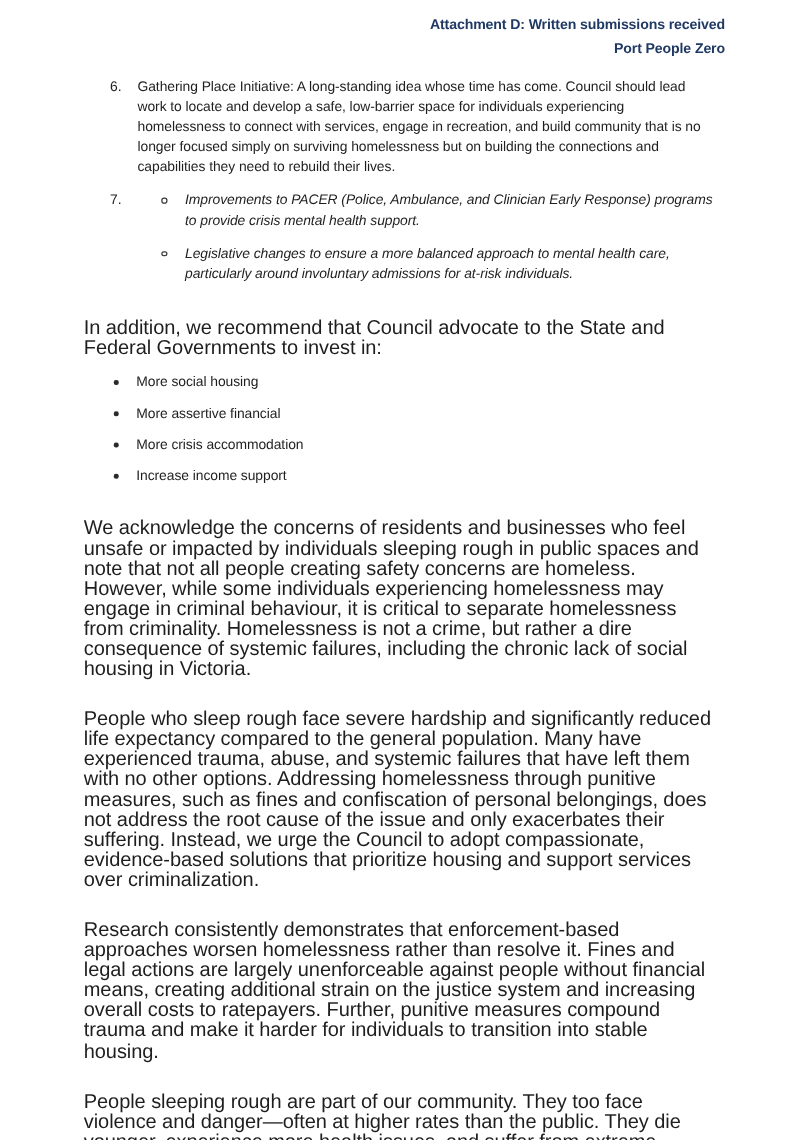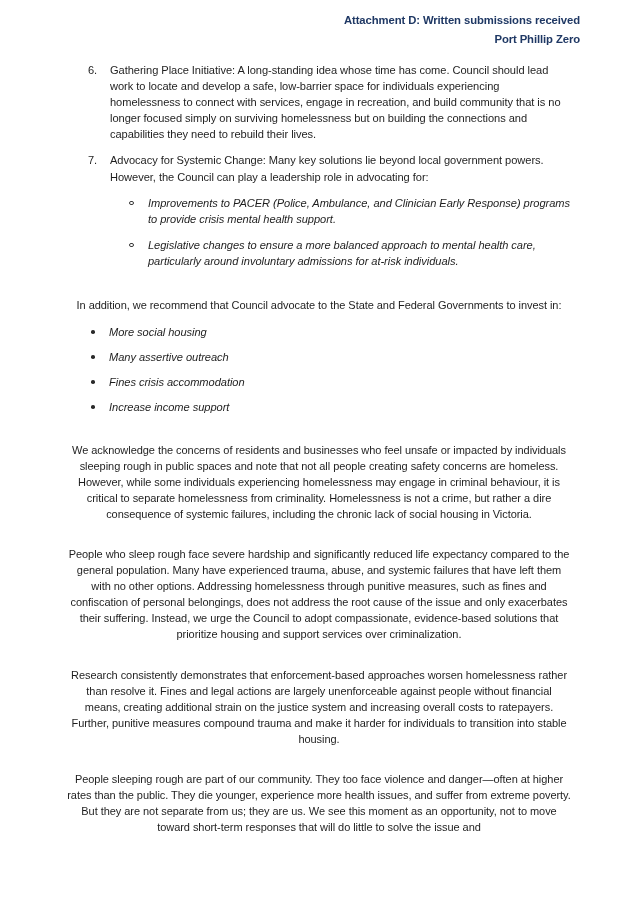--- a/index.html
+++ b/index.html
@@ -43,24 +43,24 @@
   
   .content {
     position: absolute;
     top: 62px;
     left: 67px;
     width: 504px;
   }
 
   p.para {
     margin: 0 0 11px 0;
-    font-size: 11px;
-    line-height: 16.1px;
-    color: #1e1e1e;
-    text-align: center;
+    font-size: 16px;
+    line-height: 16.1px;
+    color: #1e1e1e;
+    text-align: left;
     letter-spacing: -0.05px;
   }
 
   
   ol.num-list {
     list-style: none;
     margin: 0 0 12px 0;
     padding: 0;
   }
   ol.num-list > li.num-item {
@@ -114,21 +114,20 @@
     border: 1px solid #3a3a3a;
     border-radius: 50%;
     box-sizing: border-box;
   }
 
   
   ul.bullet-list {
     list-style: none;
     margin: 0 0 12px 0;
     padding: 0;
-    font-style: italic;
   }
   ul.bullet-list > li.bullet-item {
     position: relative;
     padding-left: 42px;
     margin-bottom: 9px;
     font-size: 11.1px;
     line-height: 16.1px;
     color: #1e1e1e;
     letter-spacing: -0.05px;
   }
@@ -148,35 +147,34 @@
   .spacer-sm { height: 13px; }
   .spacer-md { height: 14px; }
 </style>
 </head>
 <body>
 
 <div class="page">
 
   <div class="doc-header">
     <span class="hdr-line">Attachment D: Written submissions received</span>
-    <span class="hdr-line">Port Phillip Zero</span>
+    <span class="hdr-line">Port People Zero</span>
   </div>
 
   <div class="content">
 
     <ol class="num-list">
 
       <li class="num-item">
         <span class="num-marker">6.</span>
         <span>Gathering Place Initiative: A long-standing idea whose time has come. Council should lead work to locate and develop a safe, low-barrier space for individuals experiencing homelessness to connect with services, engage in recreation, and build community that is no longer focused simply on surviving homelessness but on building the connections and capabilities they need to rebuild their lives.</span>
       </li>
 
       <li class="num-item">
         <span class="num-marker">7.</span>
-        <span>Advocacy for Systemic Change: Many key solutions lie beyond local government powers. However, the Council can play a leadership role in advocating for:</span>
 
         <ul class="sub-list">
           <li class="sub-item">
             <span class="circle-marker"></span>
             <span>Improvements to PACER (Police, Ambulance, and Clinician Early Response) programs to provide crisis mental health support.</span>
           </li>
           <li class="sub-item">
             <span class="circle-marker"></span>
             <span>Legislative changes to ensure a more balanced approach to mental health care, particularly around involuntary admissions for at-risk individuals.</span>
           </li>
@@ -189,25 +187,25 @@
 
     <p class="para">In addition, we recommend that Council advocate to the State and Federal Governments to invest in:</p>
 
     <ul class="bullet-list">
       <li class="bullet-item">
         <span class="dot-marker"></span>
         <span>More social housing</span>
       </li>
       <li class="bullet-item">
         <span class="dot-marker"></span>
-        <span>Many assertive outreach</span>
-      </li>
-      <li class="bullet-item">
-        <span class="dot-marker"></span>
-        <span>Fines crisis accommodation</span>
+        <span>More assertive financial</span>
+      </li>
+      <li class="bullet-item">
+        <span class="dot-marker"></span>
+        <span>More crisis accommodation</span>
       </li>
       <li class="bullet-item">
         <span class="dot-marker"></span>
         <span>Increase income support</span>
       </li>
     </ul>
 
     <div class="spacer-md"></div>
 
     <p class="para">We acknowledge the concerns of residents and businesses who feel unsafe or impacted by individuals sleeping rough in public spaces and note that not all people creating safety concerns are homeless. However, while some individuals experiencing homelessness may engage in criminal behaviour, it is critical to separate homelessness from criminality. Homelessness is not a crime, but rather a dire consequence of systemic failures, including the chronic lack of social housing in Victoria.</p>

